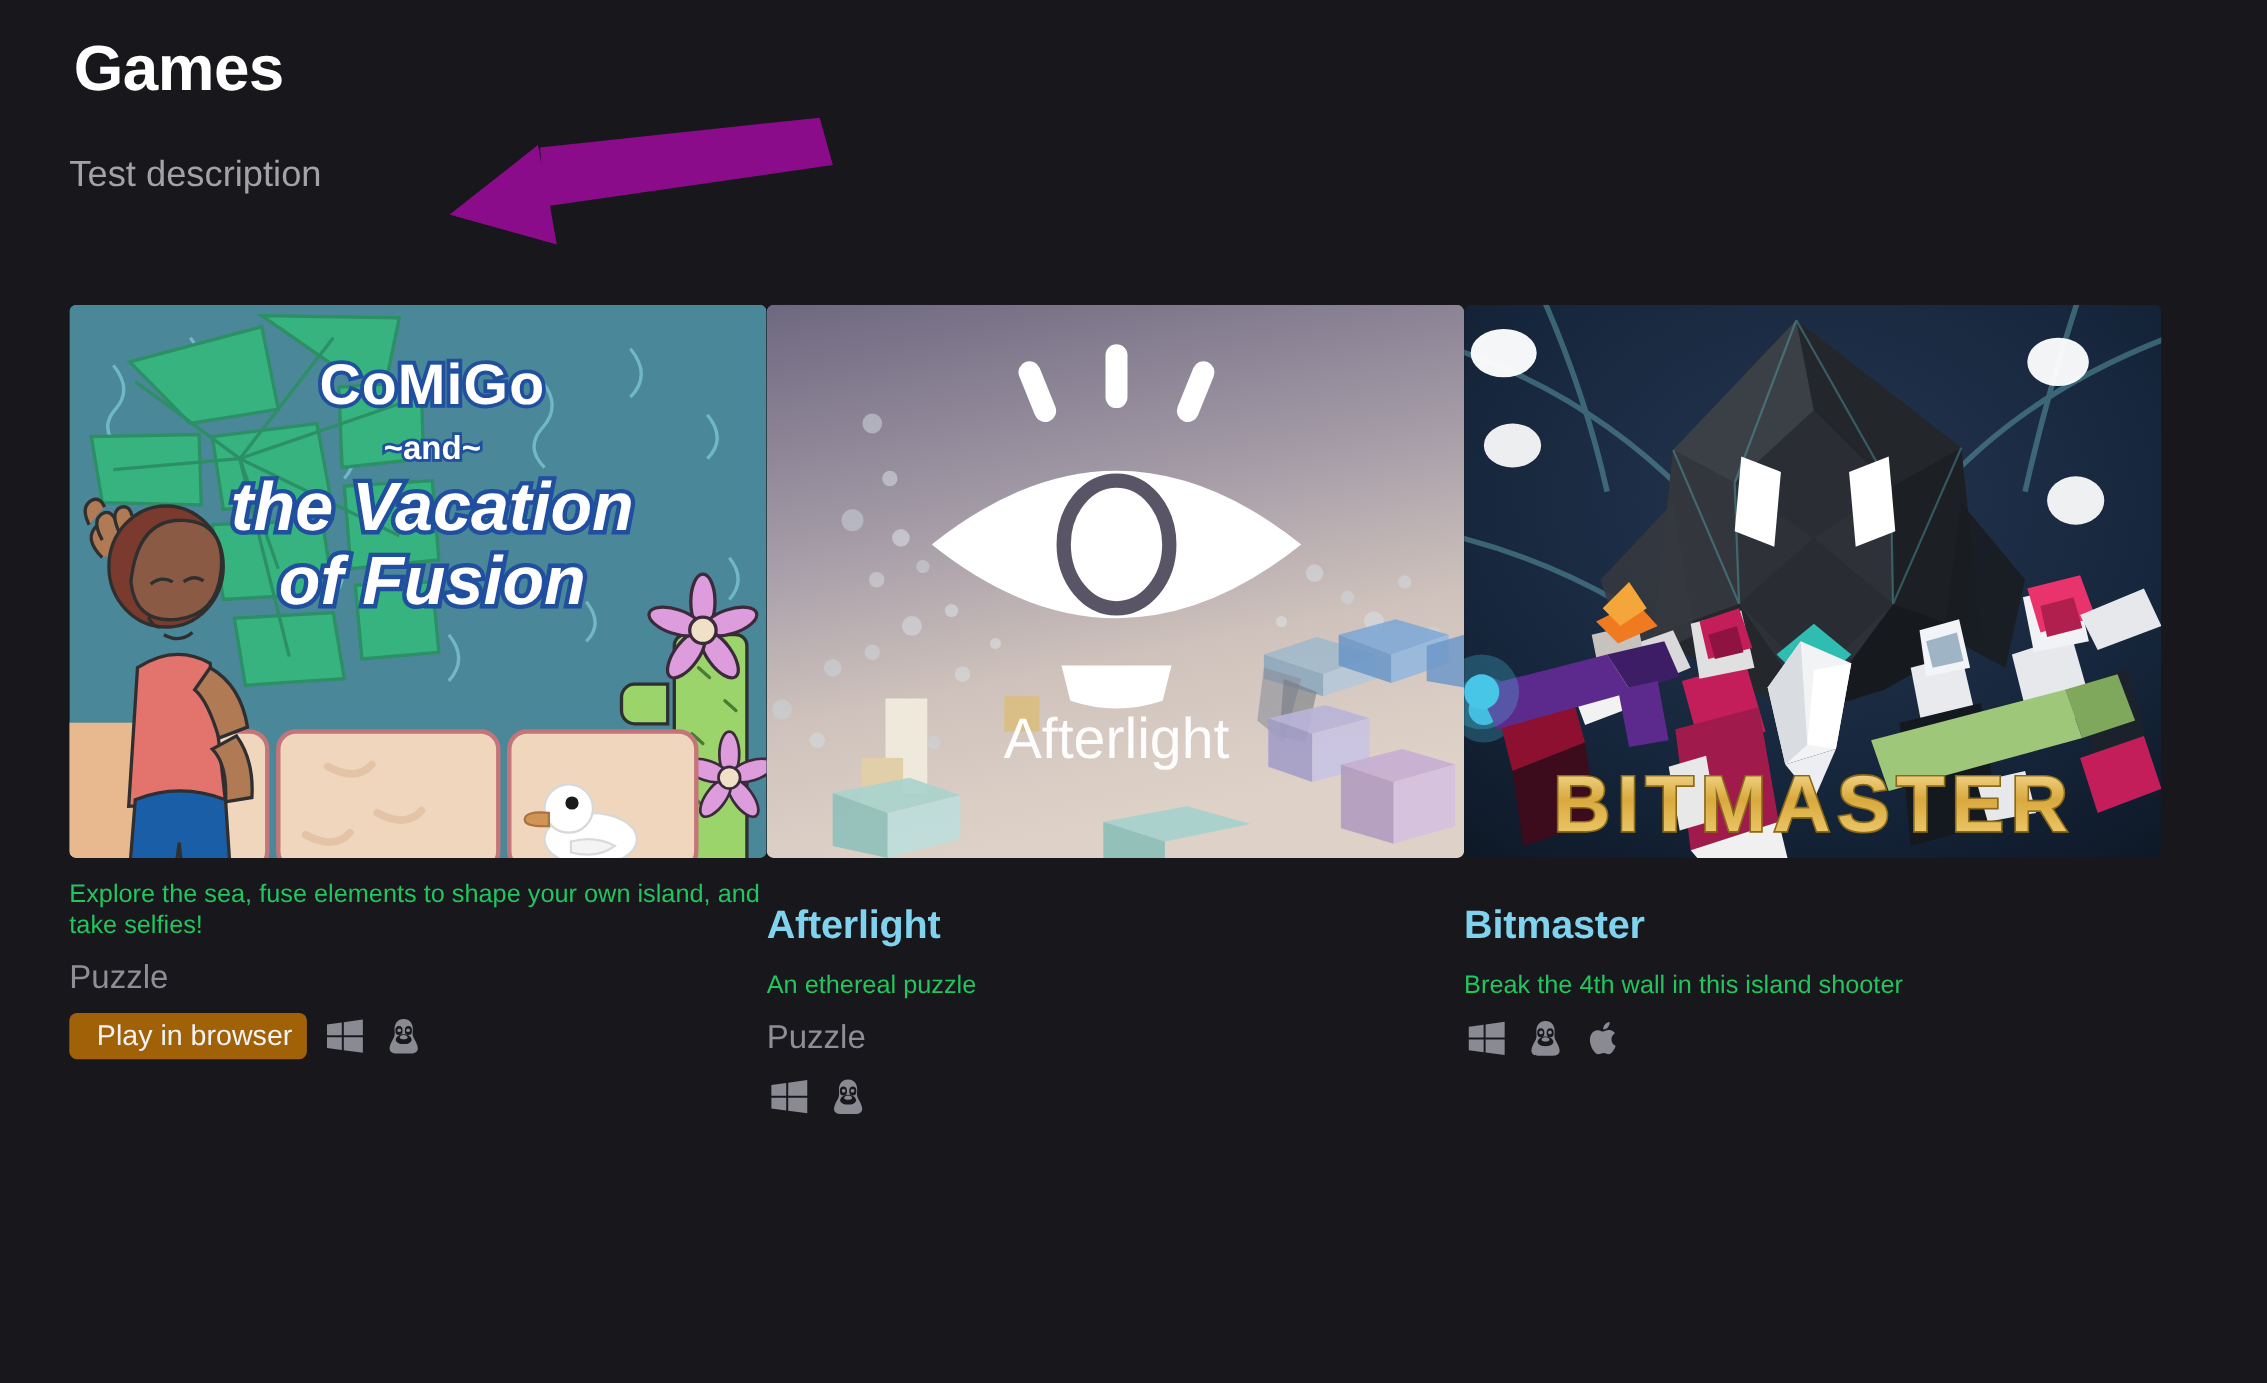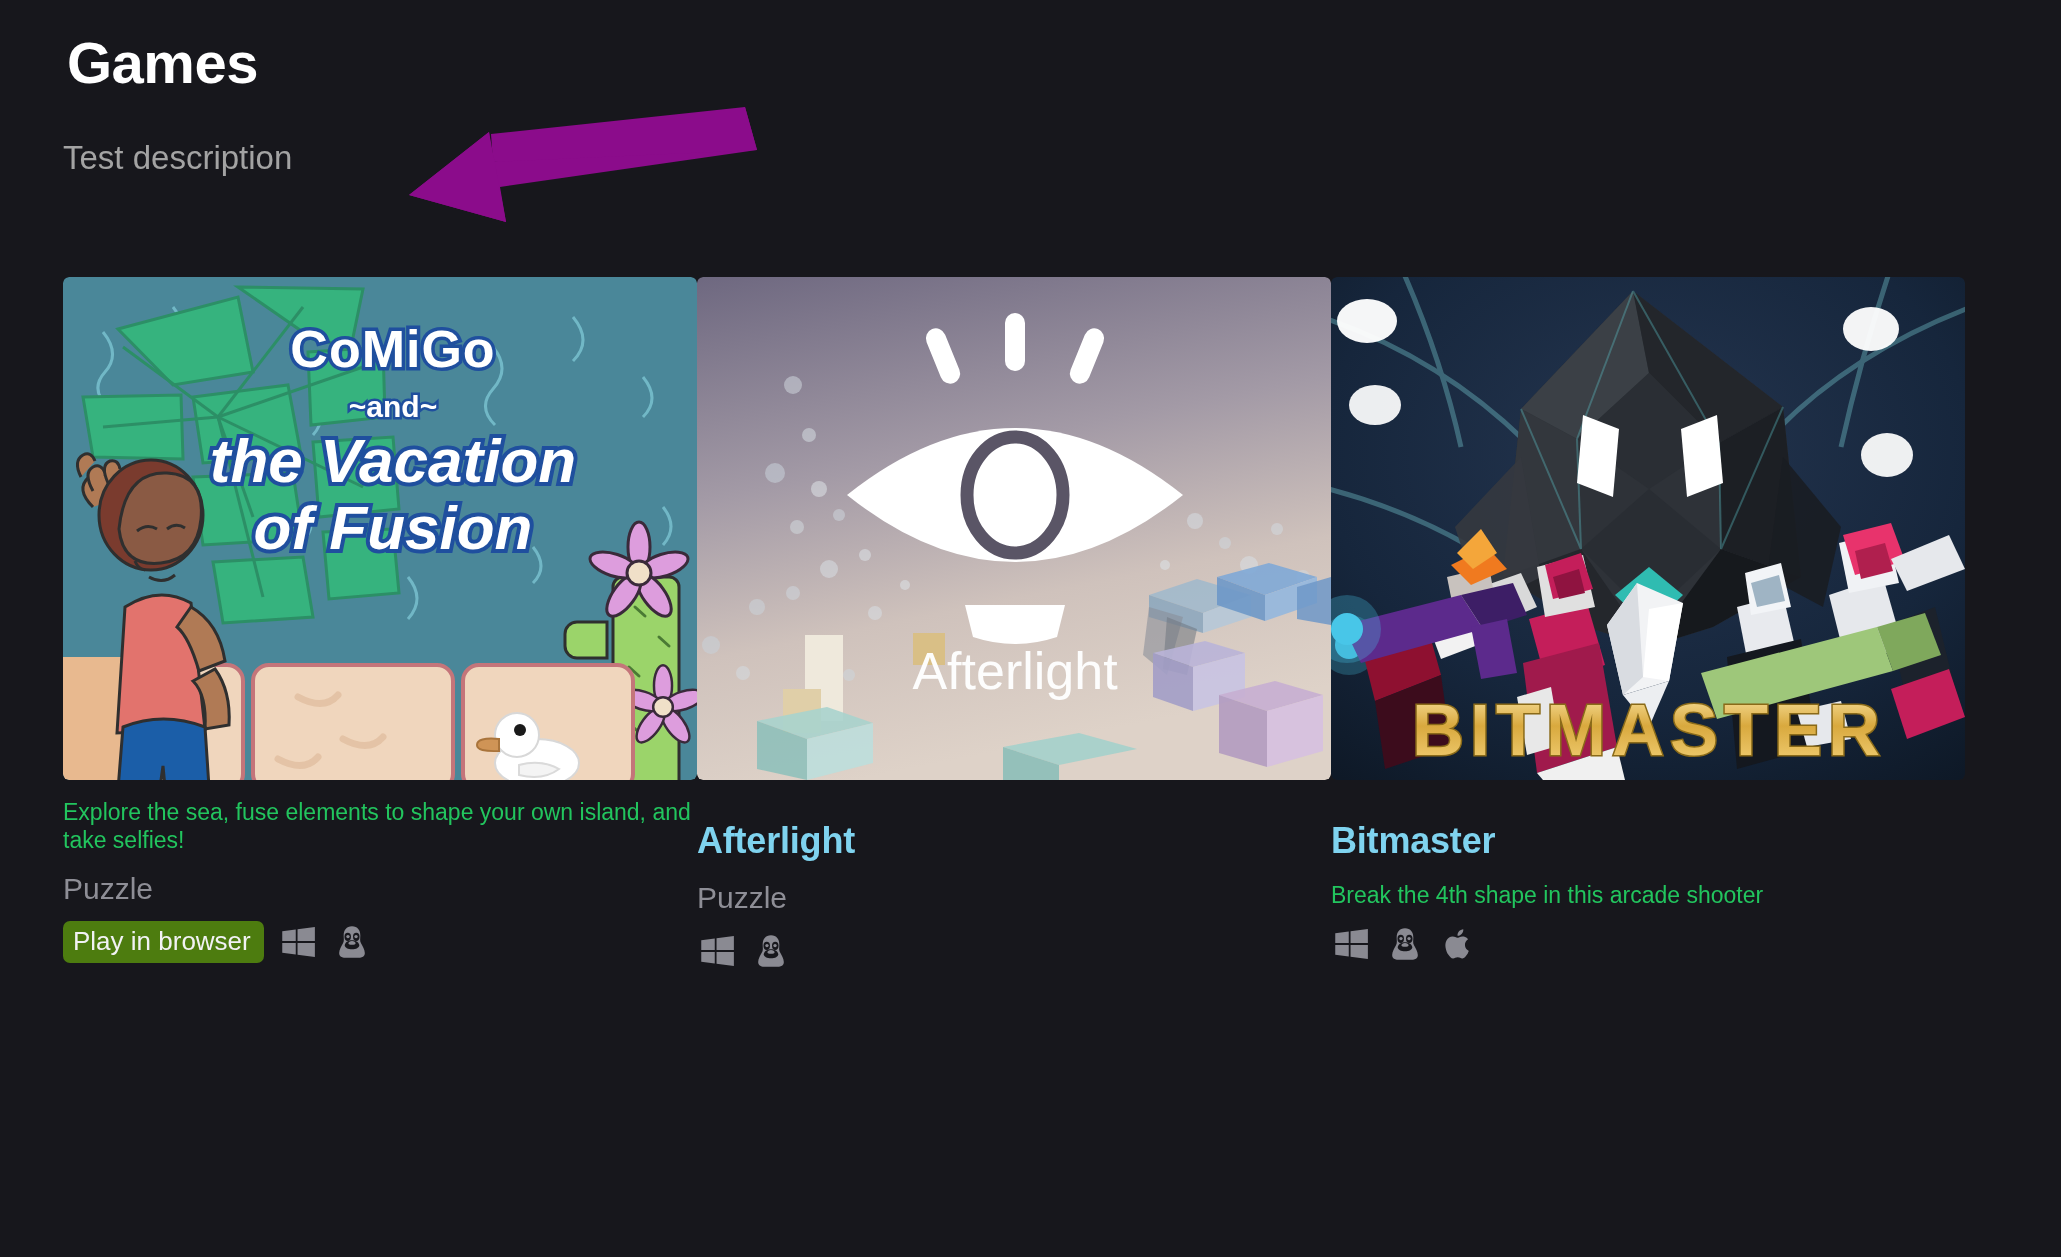--- a/index.html
+++ b/index.html
@@ -58,24 +58,24 @@
   .card-genre {
     font-size: 30px; font-weight: 400; color: #8e8e96;
     line-height: 1.2; margin: 0; padding-top: 17px;
   }
   .card-meta {
     display: flex; align-items: center; gap: 14px;
     padding-top: 20px; height: 50px;
   }
   .play-badge {
     display: inline-flex; align-items: center;
-    background: #4d7c0f; color: #f2f2f4;
+    background: #a16207; color: #f2f2f4;
     font-size: 26px; font-weight: 400;
     border-radius: 7px;
-    padding: 7px 13px 9px 10px;
+    padding: 7px 13px 9px 25px;
     line-height: 1;
     white-space: nowrap;
   }
   .plat-icon { display: inline-flex; align-items: center; justify-content: center; width: 40px; height: 40px; }
   .plat-icon svg { display: block; }
 </style>
 </head>
 <body>
 
 <div class="page">
@@ -325,20 +325,21 @@
               <path d="M496 390 L548 376 L548 420 L496 434 Z" fill="#c8c3e2" opacity="0.9"></path>
               <path d="M522 418 L578 404 L626 418 L570 434 Z" fill="#c7aed2" opacity="0.9"></path>
               <path d="M522 418 L570 434 L570 490 L522 476 Z" fill="#b39bc0" opacity="0.9"></path>
               <path d="M570 434 L626 418 L626 474 L570 490 Z" fill="#d6c0e0" opacity="0.9"></path>
             </g>
             <text x="318" y="412" text-anchor="middle" font-family="'Liberation Sans', sans-serif" font-size="52" fill="#ffffff" opacity="0.97">Afterlight</text>
           </g>
         </svg>
       </div>
       <h2 class="card-title">Afterlight</h2>
+      <p class="card-desc">An ethereal puzzle</p>
       <p class="card-genre">Puzzle</p>
       <div class="card-meta">
         <span class="plat-icon">
           <svg width="36" height="36" viewBox="0 0 32 32">
               <path fill="#8a8a92" d="M2 6.5 L14 4.9 L14 15.2 L2 15.2 Z M15.6 4.7 L31 2.6 L31 15.2 L15.6 15.2 Z M2 16.8 L14 16.8 L14 27.1 L2 25.5 Z M15.6 16.8 L31 16.8 L31 29.4 L15.6 27.3 Z"></path>
             </svg>
         </span>
         <span class="plat-icon">
           <svg width="36" height="36" viewBox="0 0 32 32">
               <path fill="#8a8a92" d="M16 2 c-5 0-7.4 3.6-7.4 8.2 0 3.2 .6 4.6-.6 7 -1.4 2.8-3.4 5.6-3.4 8.6 0 3 2.4 4.2 5.4 4.2 h12 c3 0 5.4-1.2 5.4-4.2 0-3-2-5.8-3.4-8.6-1.2-2.4-.6-3.8-.6-7C23.4 5.6 21 2 16 2z"></path>
@@ -468,21 +469,21 @@
               <path d="M546 350 L594 336 L610 378 L562 394 Z" fill="#7fa85c"></path>
               <path d="M466 434 L510 424 L520 462 L476 470 Z" fill="#e6e8ec"></path>
               <path d="M560 412 L618 392 L634 440 L576 462 Z" fill="#c41e5a"></path>
             </g>
 
             <text x="318" y="478" text-anchor="middle" font-family="'Liberation Sans', sans-serif" font-weight="700" font-size="72" letter-spacing="6" fill="url(#goldg)" stroke="#8a6a18" stroke-width="3" paint-order="stroke">BITMASTER</text>
           </g>
         </svg>
       </div>
       <h2 class="card-title">Bitmaster</h2>
-      <p class="card-desc">Break the 4th shape in this arcade shooter</p>
+      <p class="card-desc">Break the 4th wall in this island shooter</p>
       <div class="card-meta">
         <span class="plat-icon">
           <svg width="36" height="36" viewBox="0 0 32 32">
               <path fill="#8a8a92" d="M2 6.5 L14 4.9 L14 15.2 L2 15.2 Z M15.6 4.7 L31 2.6 L31 15.2 L15.6 15.2 Z M2 16.8 L14 16.8 L14 27.1 L2 25.5 Z M15.6 16.8 L31 16.8 L31 29.4 L15.6 27.3 Z"></path>
             </svg>
         </span>
         <span class="plat-icon">
           <svg width="36" height="36" viewBox="0 0 32 32">
               <path fill="#8a8a92" d="M16 2 c-5 0-7.4 3.6-7.4 8.2 0 3.2 .6 4.6-.6 7 -1.4 2.8-3.4 5.6-3.4 8.6 0 3 2.4 4.2 5.4 4.2 h12 c3 0 5.4-1.2 5.4-4.2 0-3-2-5.8-3.4-8.6-1.2-2.4-.6-3.8-.6-7C23.4 5.6 21 2 16 2z"></path>
               <ellipse cx="12.2" cy="11.4" rx="2.9" ry="3.7" fill="#17171c"></ellipse>

